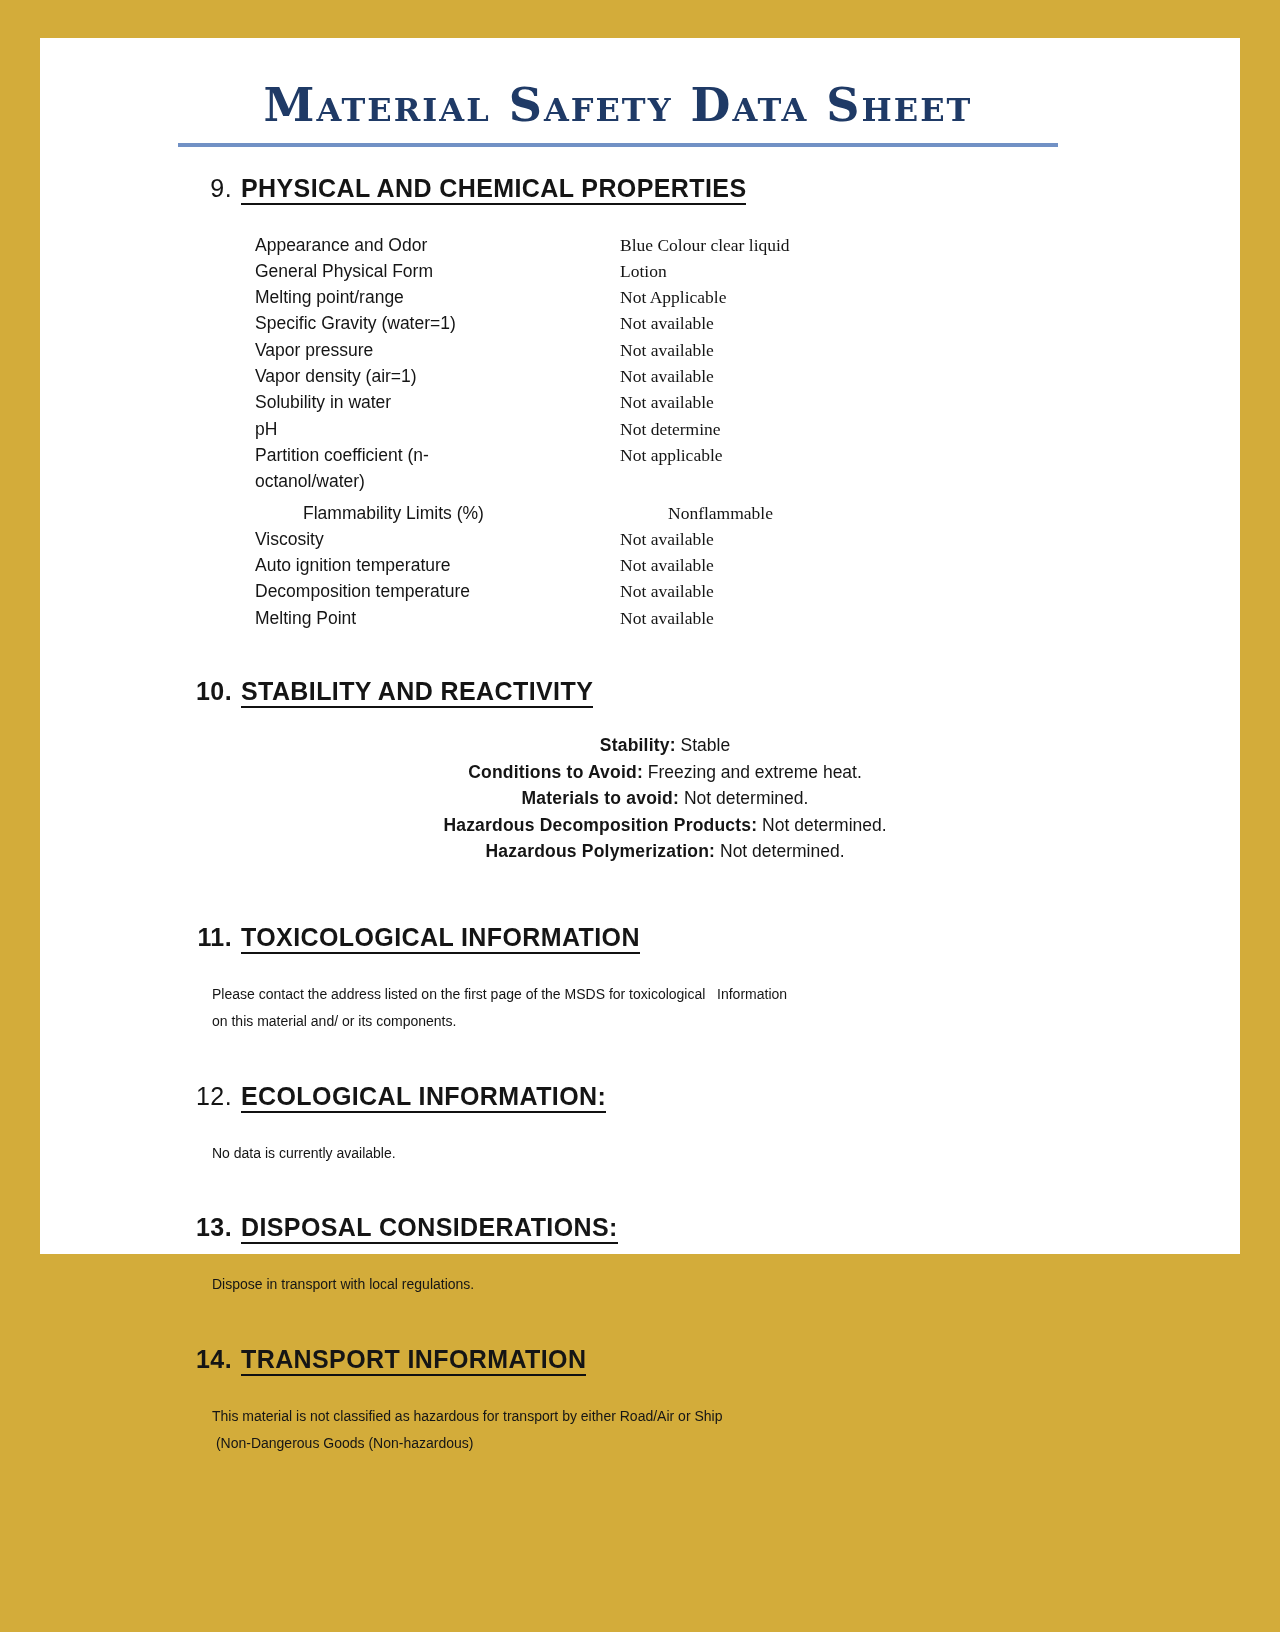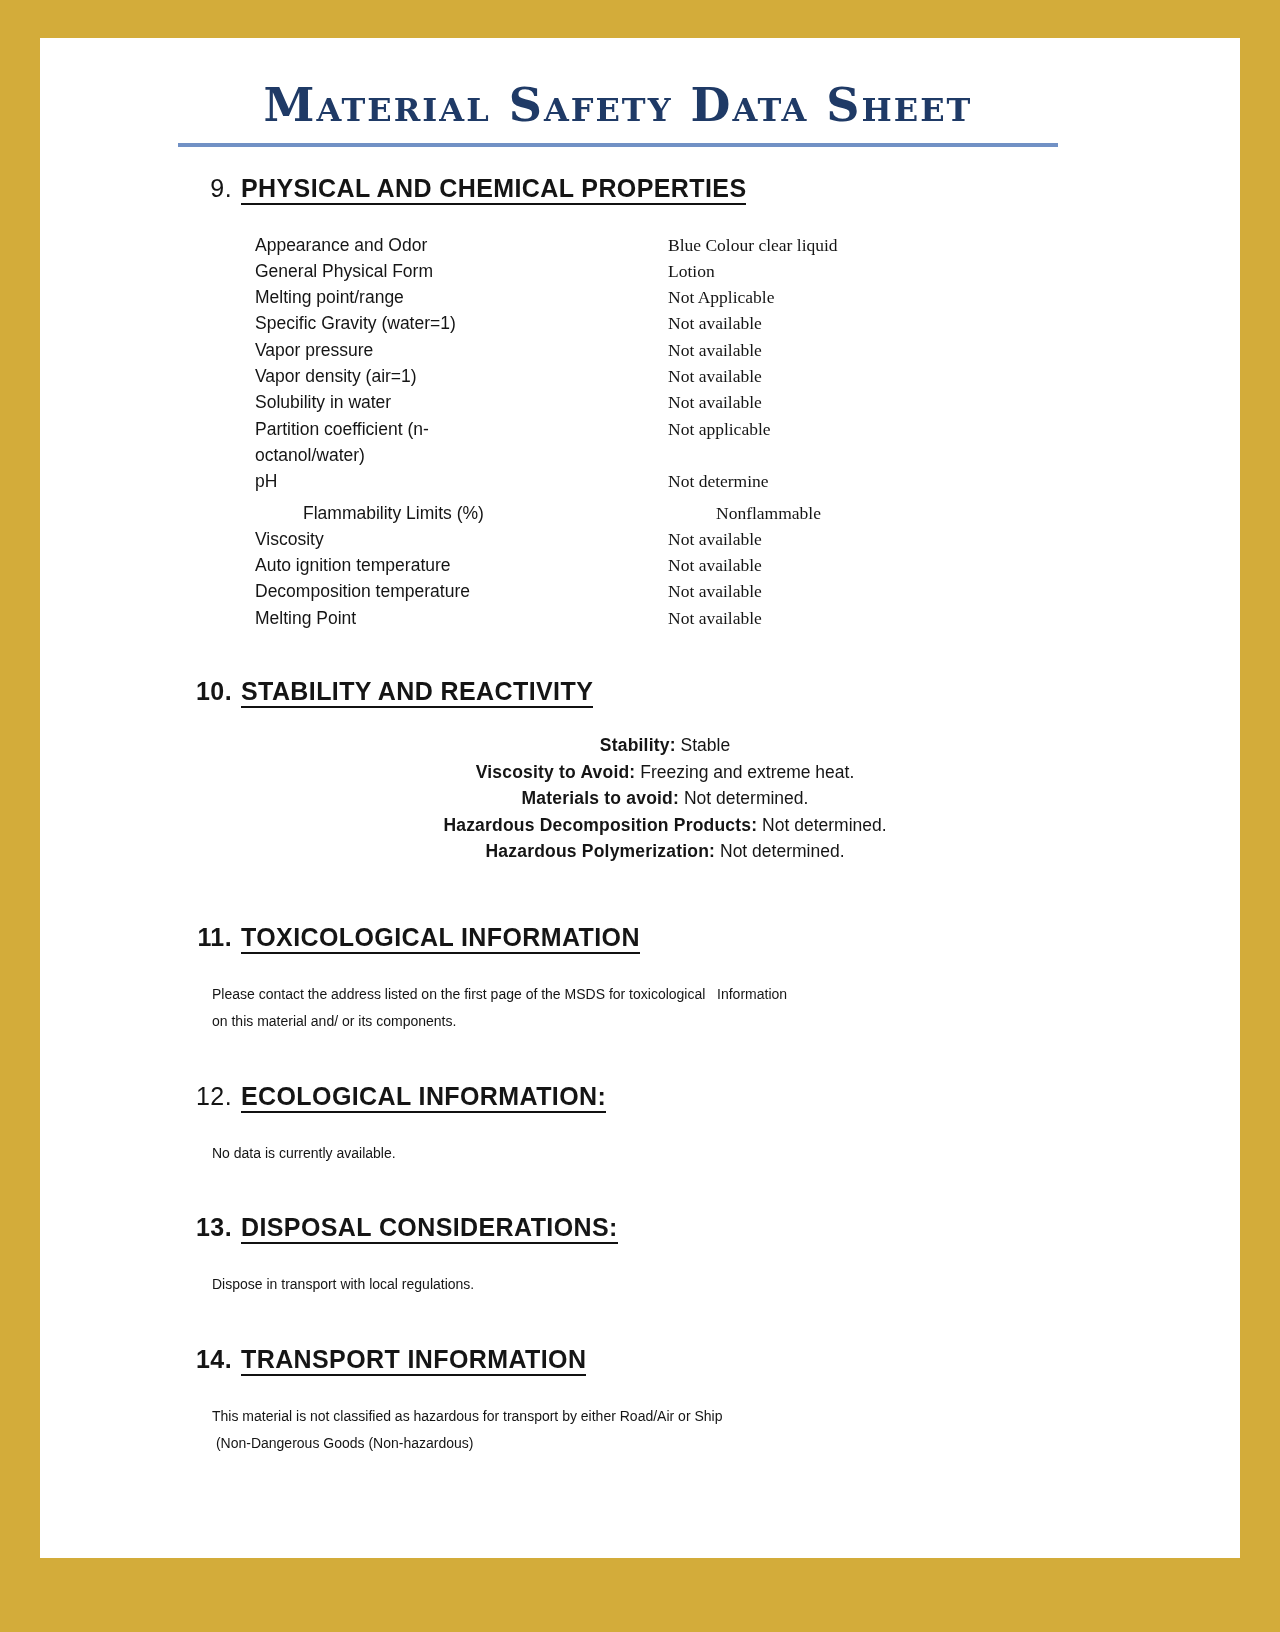--- a/index.html
+++ b/index.html
@@ -16,21 +16,21 @@
     background: var(--frame);
     position: relative;
     font-family: "Liberation Sans", sans-serif;
     color: var(--ink);
   }
   .page {
     position: absolute;
     left: 40px;
     top: 38px;
     width: 1200px;
-    height: 1520px;
+    height: 1216px;
     background: #ffffff;
   }
   .content {
     padding: 42px 140px 0 156px;
   }
   .doc-title {
     margin: 0 42px 0 -18px;
     text-align: center;
     font-family: "DejaVu Serif", serif;
     font-weight: 700;
@@ -66,21 +66,20 @@
     border-bottom: 2px solid #111;
     padding-bottom: 1px;
   }
   .props {
     margin: 29px 0 0 59px;
     font-size: 17.5px;
   }
   .prop-row {
     display: flex;
     line-height: 26.3px;
-    gap: 48px;
   }
   .prop-row.gap { margin-top: 5px; margin-left: 48px; }
   .prop-label {
     width: 365px;
     flex: 0 0 365px;
     white-space: pre-line;
   }
   .prop-value { flex: 1; font-family: Liberation Serif, serif; }
   .kv-list {
     margin: 26px 0 0 34px;
@@ -135,28 +134,28 @@
         </div>
       <div class="prop-row">
           <span class="prop-label">Vapor density (air=1)</span>
           <span class="prop-value">Not available</span>
         </div>
       <div class="prop-row">
           <span class="prop-label">Solubility in water</span>
           <span class="prop-value">Not available</span>
         </div>
       <div class="prop-row">
+          <span class="prop-label">pH</span>
+          <span class="prop-value">Not determine</span>
+        </div>
+      <div class="prop-row">
           <span class="prop-label">Partition coefficient (n-
 octanol/water)</span>
           <span class="prop-value">Not applicable</span>
         </div>
-      <div class="prop-row">
-          <span class="prop-label">pH</span>
-          <span class="prop-value">Not determine</span>
-        </div>
       <div class="prop-row gap">
           <span class="prop-label">Flammability Limits (%)</span>
           <span class="prop-value">Nonflammable</span>
         </div>
       <div class="prop-row">
           <span class="prop-label">Viscosity</span>
           <span class="prop-value">Not available</span>
         </div>
       <div class="prop-row">
           <span class="prop-label">Auto ignition temperature</span>
@@ -170,21 +169,21 @@
           <span class="prop-label">Melting Point</span>
           <span class="prop-value">Not available</span>
         </div>
     </div>
 
     <h2 class="sec-heading">
       <span class="sec-num bold">10.</span><span class="sec-title">STABILITY AND REACTIVITY</span>
     </h2>
     <div class="kv-list">
       <p class="kv"><span class="kv-label">Stability:</span> <span>Stable</span></p>
-      <p class="kv"><span class="kv-label">Viscosity to Avoid:</span> <span>Freezing and extreme heat.</span></p>
+      <p class="kv"><span class="kv-label">Conditions to Avoid:</span> <span>Freezing and extreme heat.</span></p>
       <p class="kv"><span class="kv-label">Materials to avoid:</span> <span>Not determined.</span></p>
       <p class="kv"><span class="kv-label">Hazardous Decomposition Products:</span> <span>Not determined.</span></p>
       <p class="kv"><span class="kv-label">Hazardous Polymerization:</span> <span>Not determined.</span></p>
     </div>
 
     <h2 class="sec-heading extra-gap">
       <span class="sec-num bold">11.</span><span class="sec-title">TOXICOLOGICAL INFORMATION</span>
     </h2>
     <p class="body-text">Please contact the address listed on the first page of the MSDS for toxicological   Information
 on this material and/ or its components.</p>

